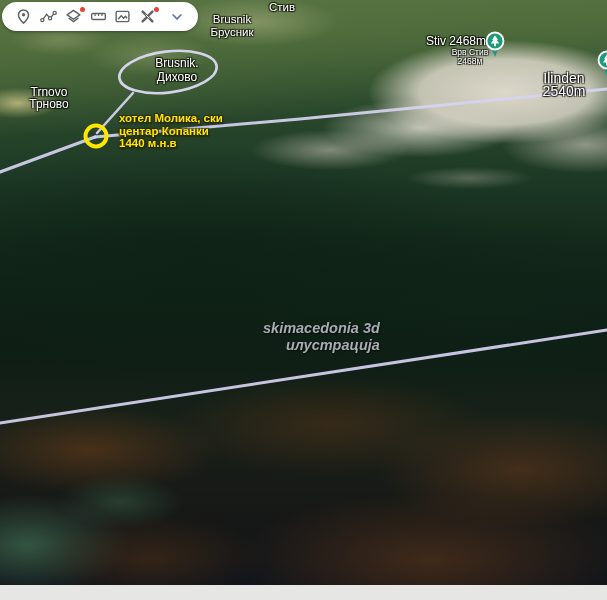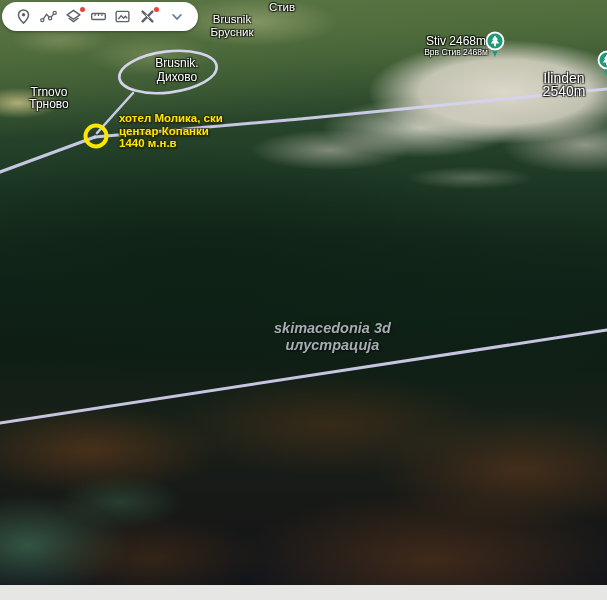--- a/index.html
+++ b/index.html
@@ -38,22 +38,22 @@
 
   
   .lbl { position:absolute; color:#fff; font-size:11.5px; line-height:12.5px; text-align:center;
          text-shadow:-1px -1px 1px rgba(0,0,0,.7), 1px -1px 1px rgba(0,0,0,.7),
                      -1px 1px 1px rgba(0,0,0,.7), 1px 1px 1px rgba(0,0,0,.7); }
   .lbl.sm { font-size:8.5px; line-height:9px; }
   .hotel-note { position:absolute; left:119px; top:112px; color:#ffe600; font-weight:bold;
         font-size:11.5px; line-height:12.6px; text-align:left;
         text-shadow:-1px -1px 1px rgba(40,40,0,.8), 1px -1px 1px rgba(40,40,0,.8),
                     -1px 1px 1px rgba(40,40,0,.8), 1px 2px 2px rgba(30,30,0,.9); }
-  .watermark { position:absolute; left:274px; top:320px; color:#a9abb2; font-weight:bold;
-        font-style:italic; font-size:14.5px; line-height:16.5px; text-align:center;
+  .watermark { position:absolute; left:263px; top:320px; color:#a9abb2; font-weight:bold;
+        font-style:italic; font-size:14.5px; line-height:16.5px; text-align:right;
         text-shadow:1px 1px 2px rgba(0,0,0,.65); }
 
   
   .poi { position:absolute; width:22px; height:28px; }
 
   
   .toolbar { position:absolute; left:2px; top:2px; height:29px; width:196px;
         background:#fff; border-radius:15px; display:flex; align-items:center;
         padding:0 9px; box-shadow:0 1px 3px rgba(0,0,0,.35); }
   .tbtn { position:relative; width:25px; height:29px; display:flex; align-items:center;
@@ -95,21 +95,21 @@
       <div>Дихово</div>
     </div>
 
     <div class="lbl" style="left:20px; top:86px; width:58px; font-size:12px; line-height:12px;">
       <div>Trnovo</div>
       <div>Трново</div>
     </div>
 
     <div class="lbl" style="left:420px; top:35px; width:72px; font-size:12px;">
       <div>Stiv 2468m</div>
-      <div class="lbl sm" style="position:static;">Врв Стив 2468м</div>
+      <div class="lbl sm" style="position:static;margin-left:28px;">Врв Стив 2468м</div>
     </div>
     <div class="poi" style="left:484px; top:31px;">
       <svg width="22" height="28" viewBox="0 0 22 28">
         <path d="M11 26 L7.2 16.5 H14.8 Z" fill="#1d9a78"></path>
         <circle cx="11" cy="10" r="8.5" fill="#1d9a78" stroke="#ffffff" stroke-width="1.8"></circle>
         <path d="M11 4.4 L14 8.8 H12.6 L15.2 12.6 H11.9 V15.2 H10.1 V12.6 H6.8 L9.4 8.8 H8 Z" fill="#ffffff"></path>
       </svg>
     </div>
 
     <div class="lbl" style="left:528px; top:53px; width:72px; font-size:14px;margin-top:19px;">Ilinden 2540m</div>

